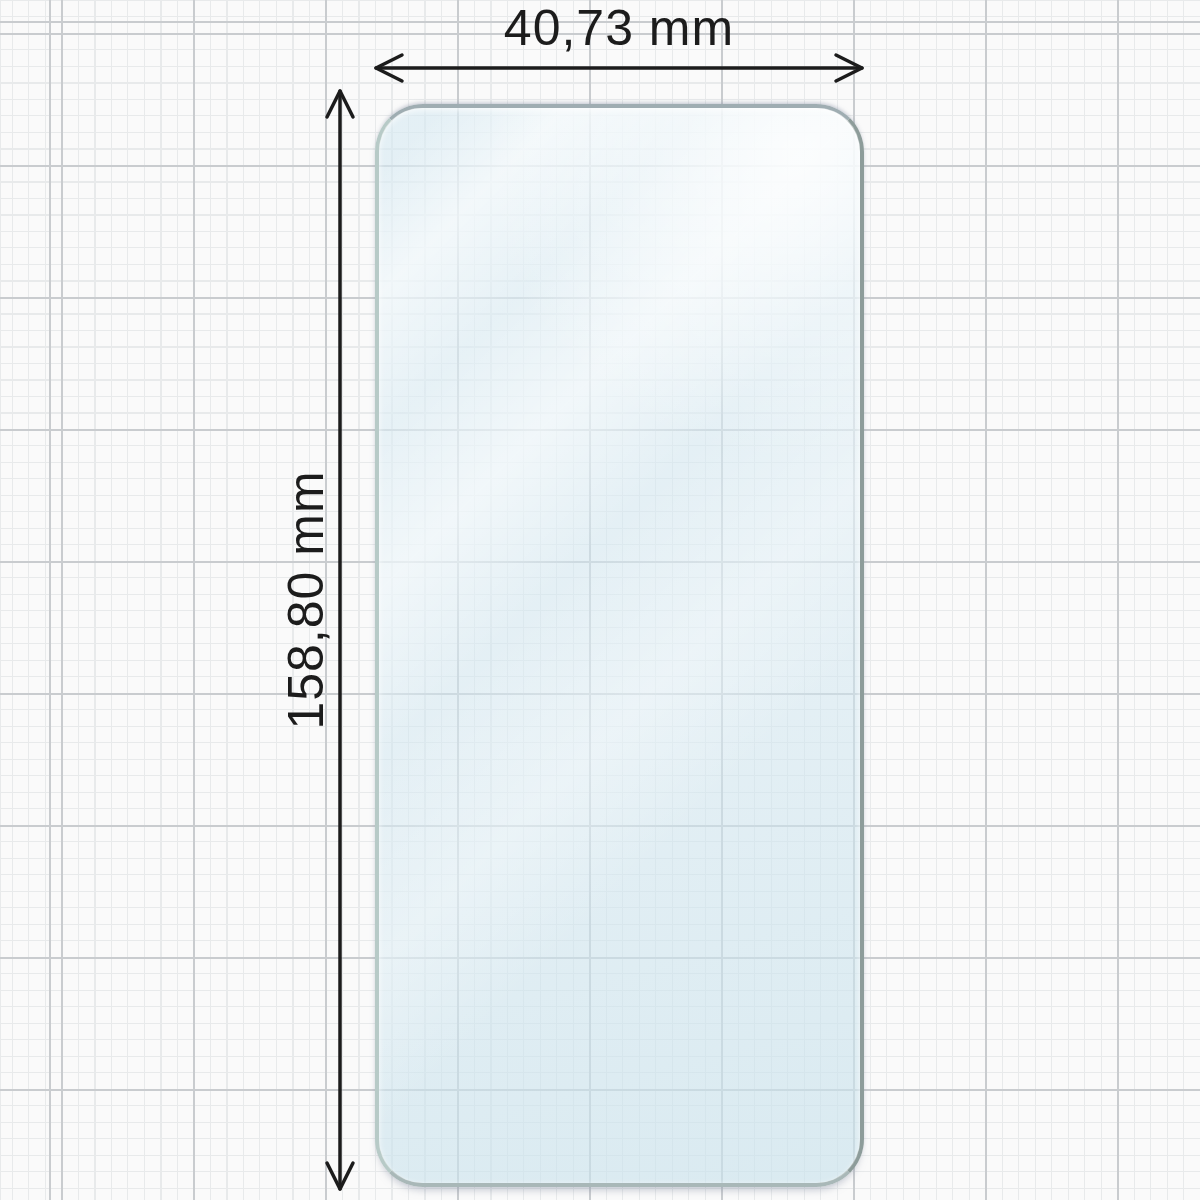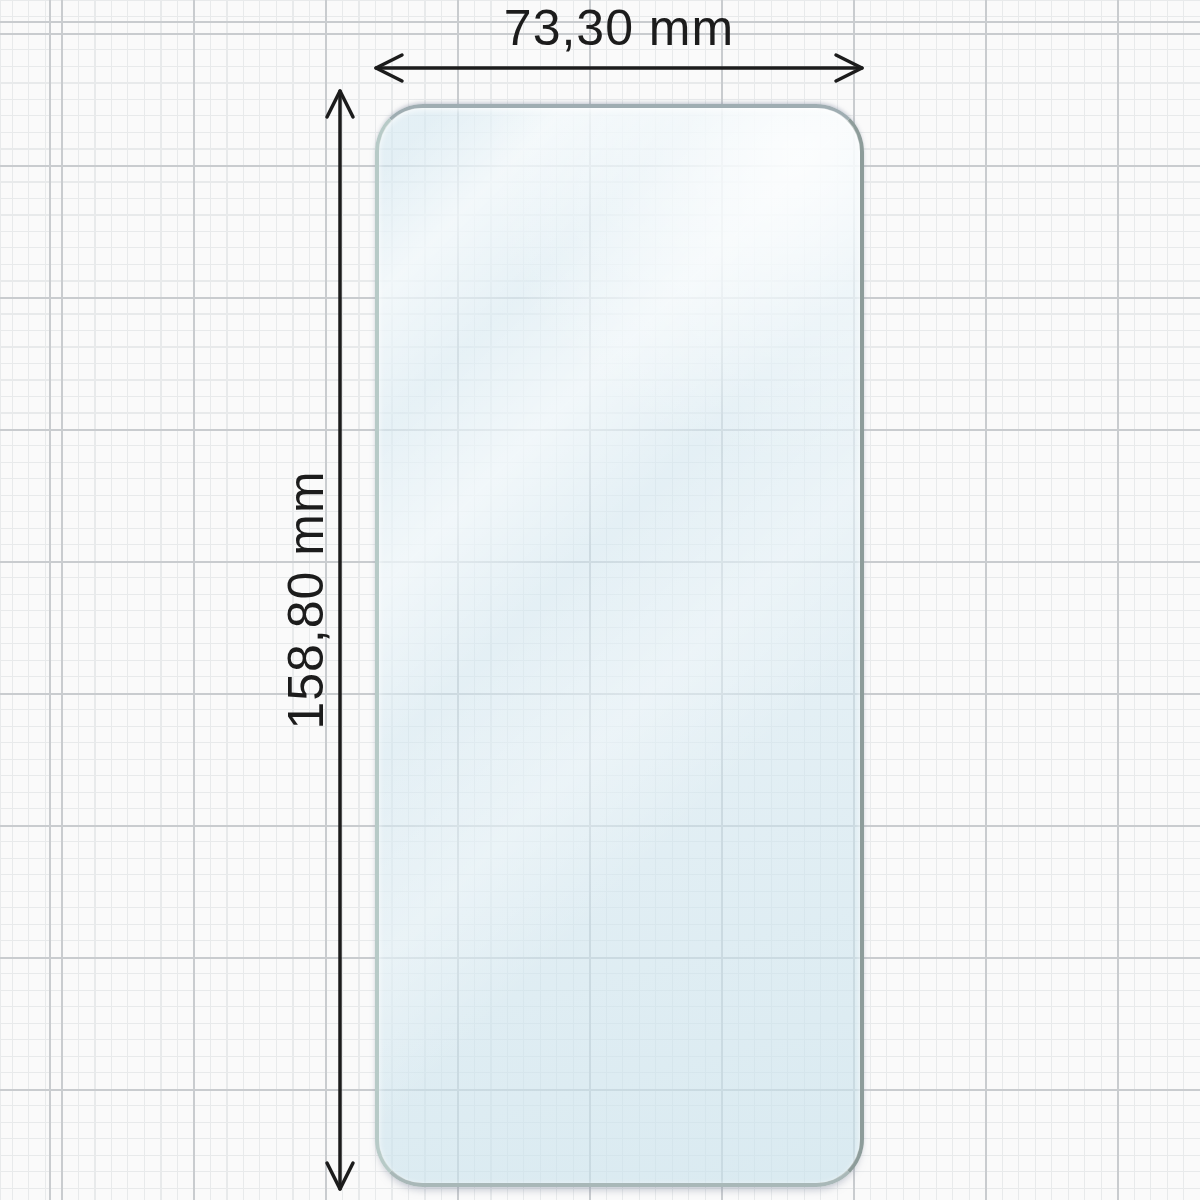--- a/index.html
+++ b/index.html
@@ -109,17 +109,17 @@
   </div>
 
   <div class="dim-arrow v-arrow">
     <svg width="32" height="1108" viewBox="0 0 32 1108" fill="none" stroke="#1c1c1c" stroke-width="3.5" stroke-linecap="round" stroke-linejoin="round">
       <line x1="16" y1="5" x2="16" y2="1103"></line>
       <polyline points="3,31 16,5 29,31" fill="none"></polyline>
       <polyline points="3,1077 16,1103 29,1077" fill="none"></polyline>
     </svg>
   </div>
 
-  <div class="dim-label width-label">73,30 mm</div>
+  <div class="dim-label width-label">40,73 mm</div>
 
   <div class="dim-label height-label">158,80 mm</div>
 
 </div>
 
 </body></html>

